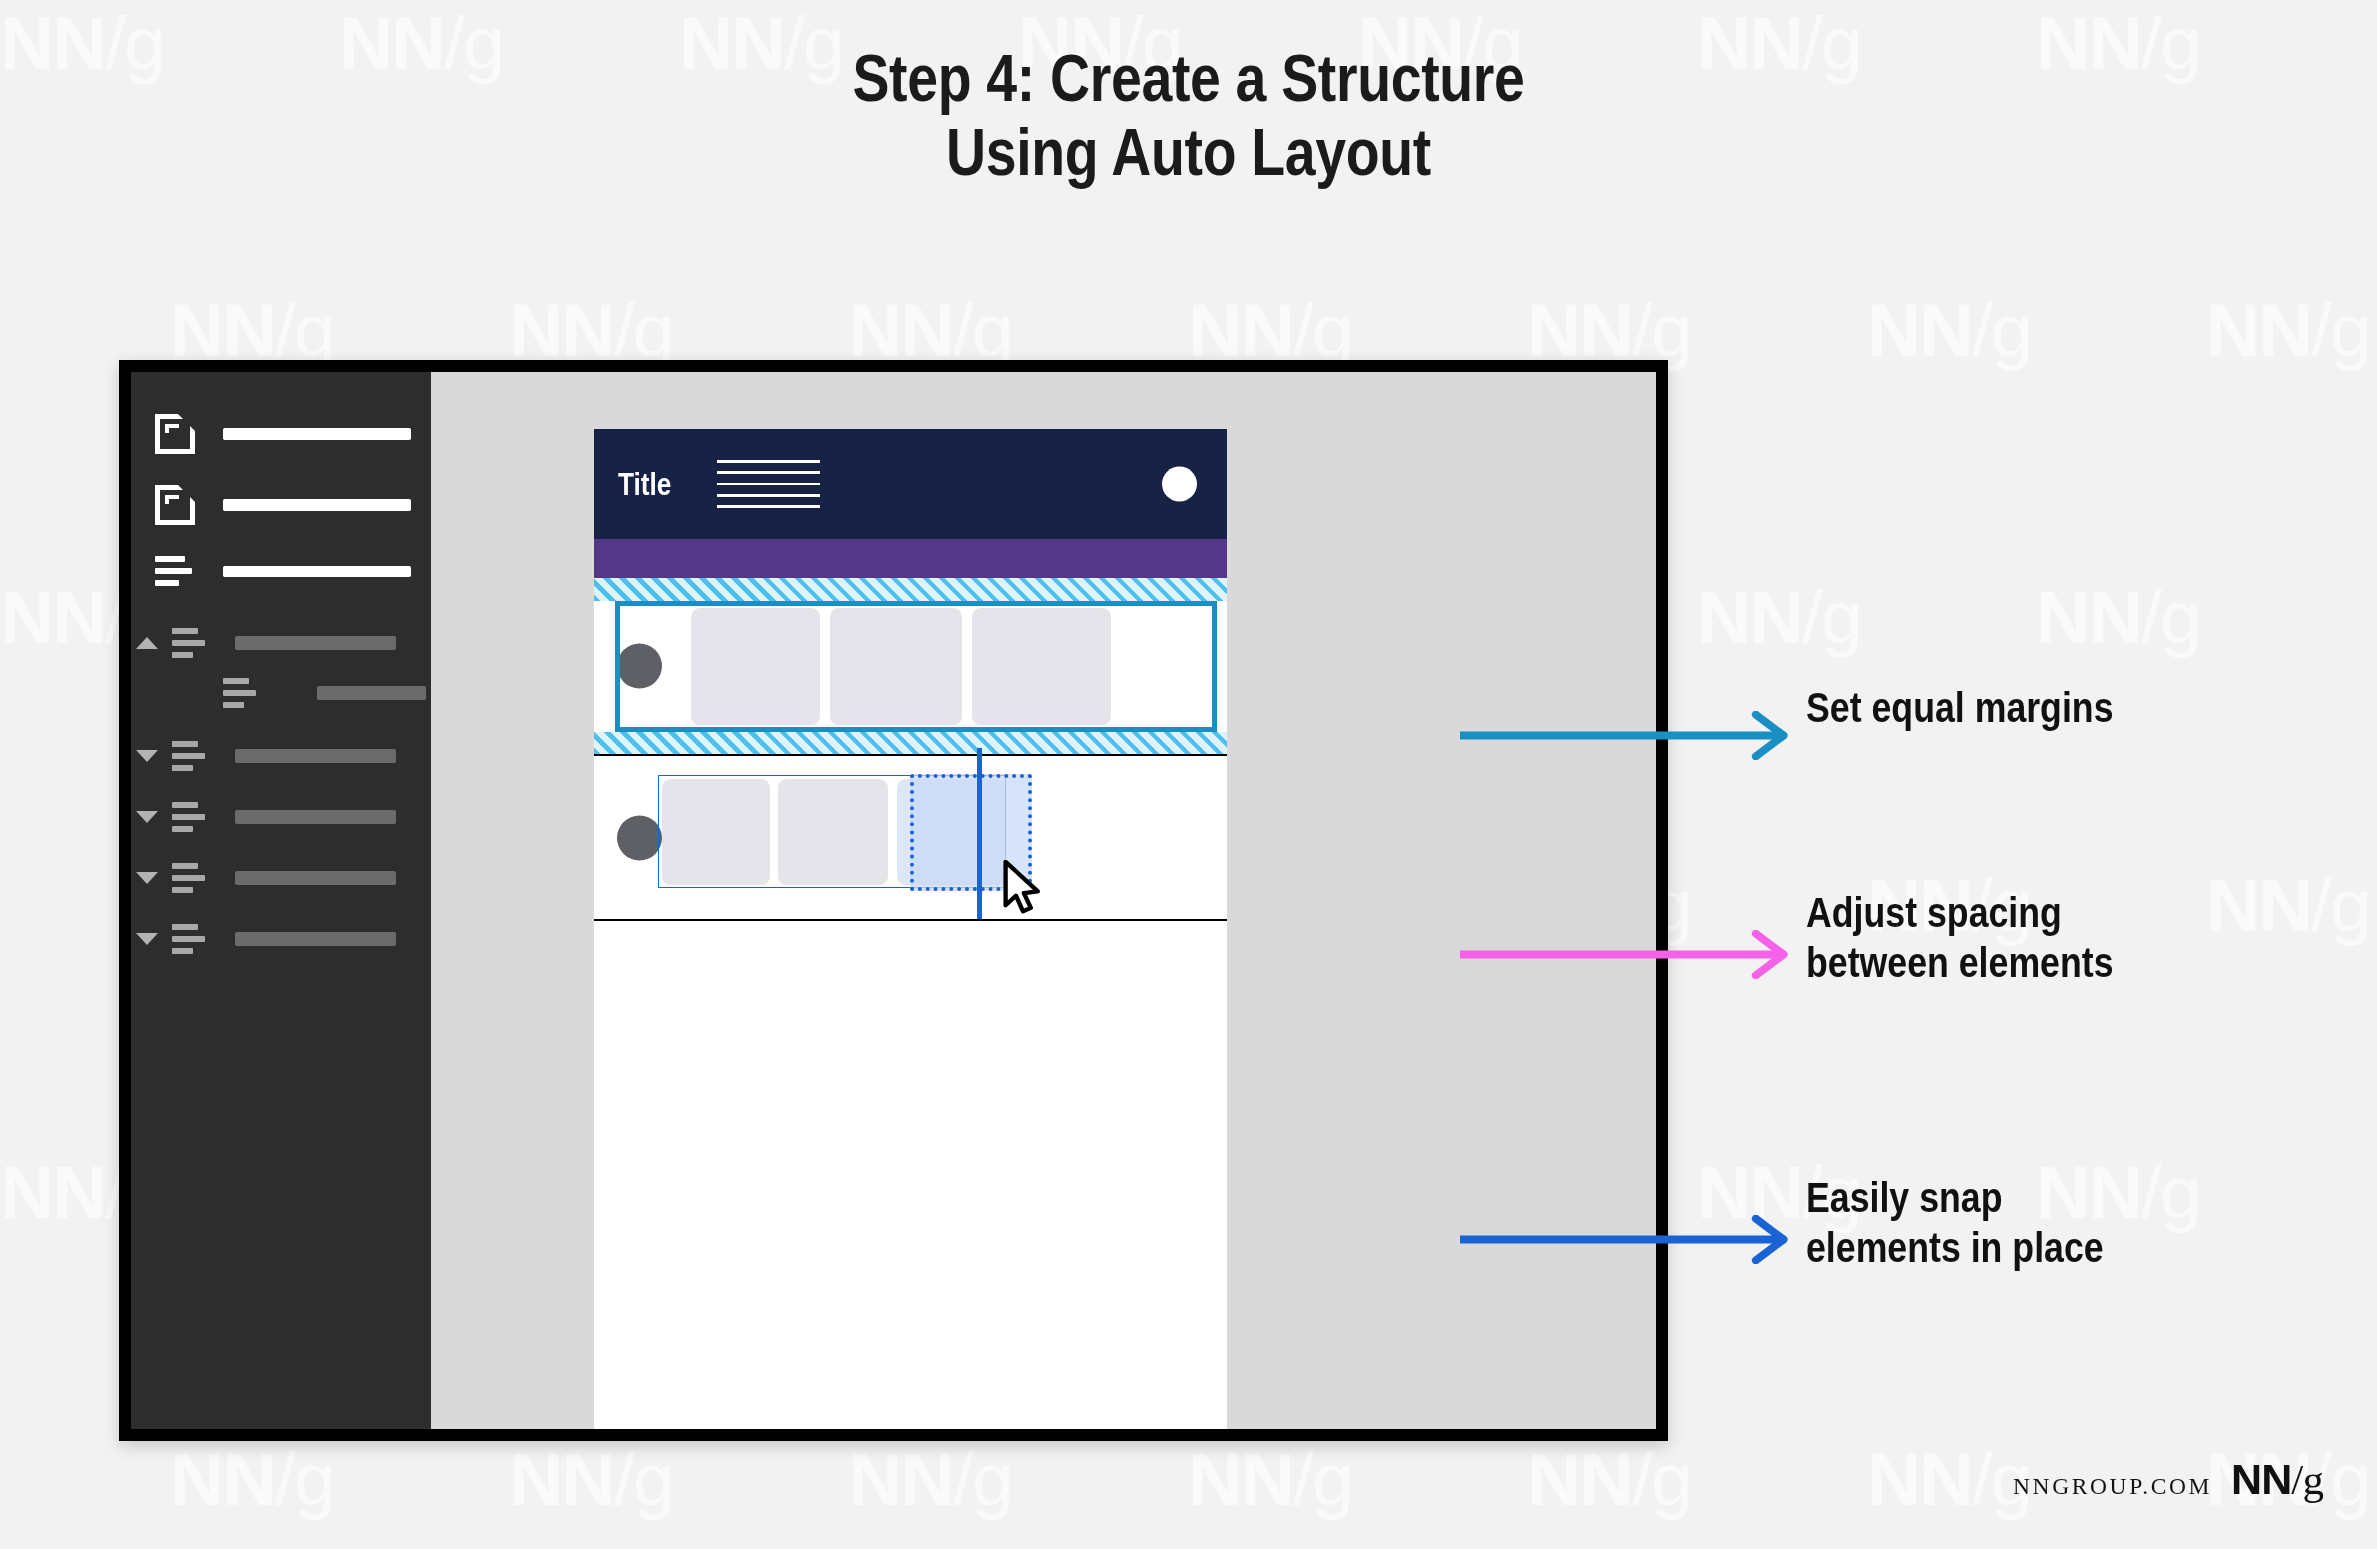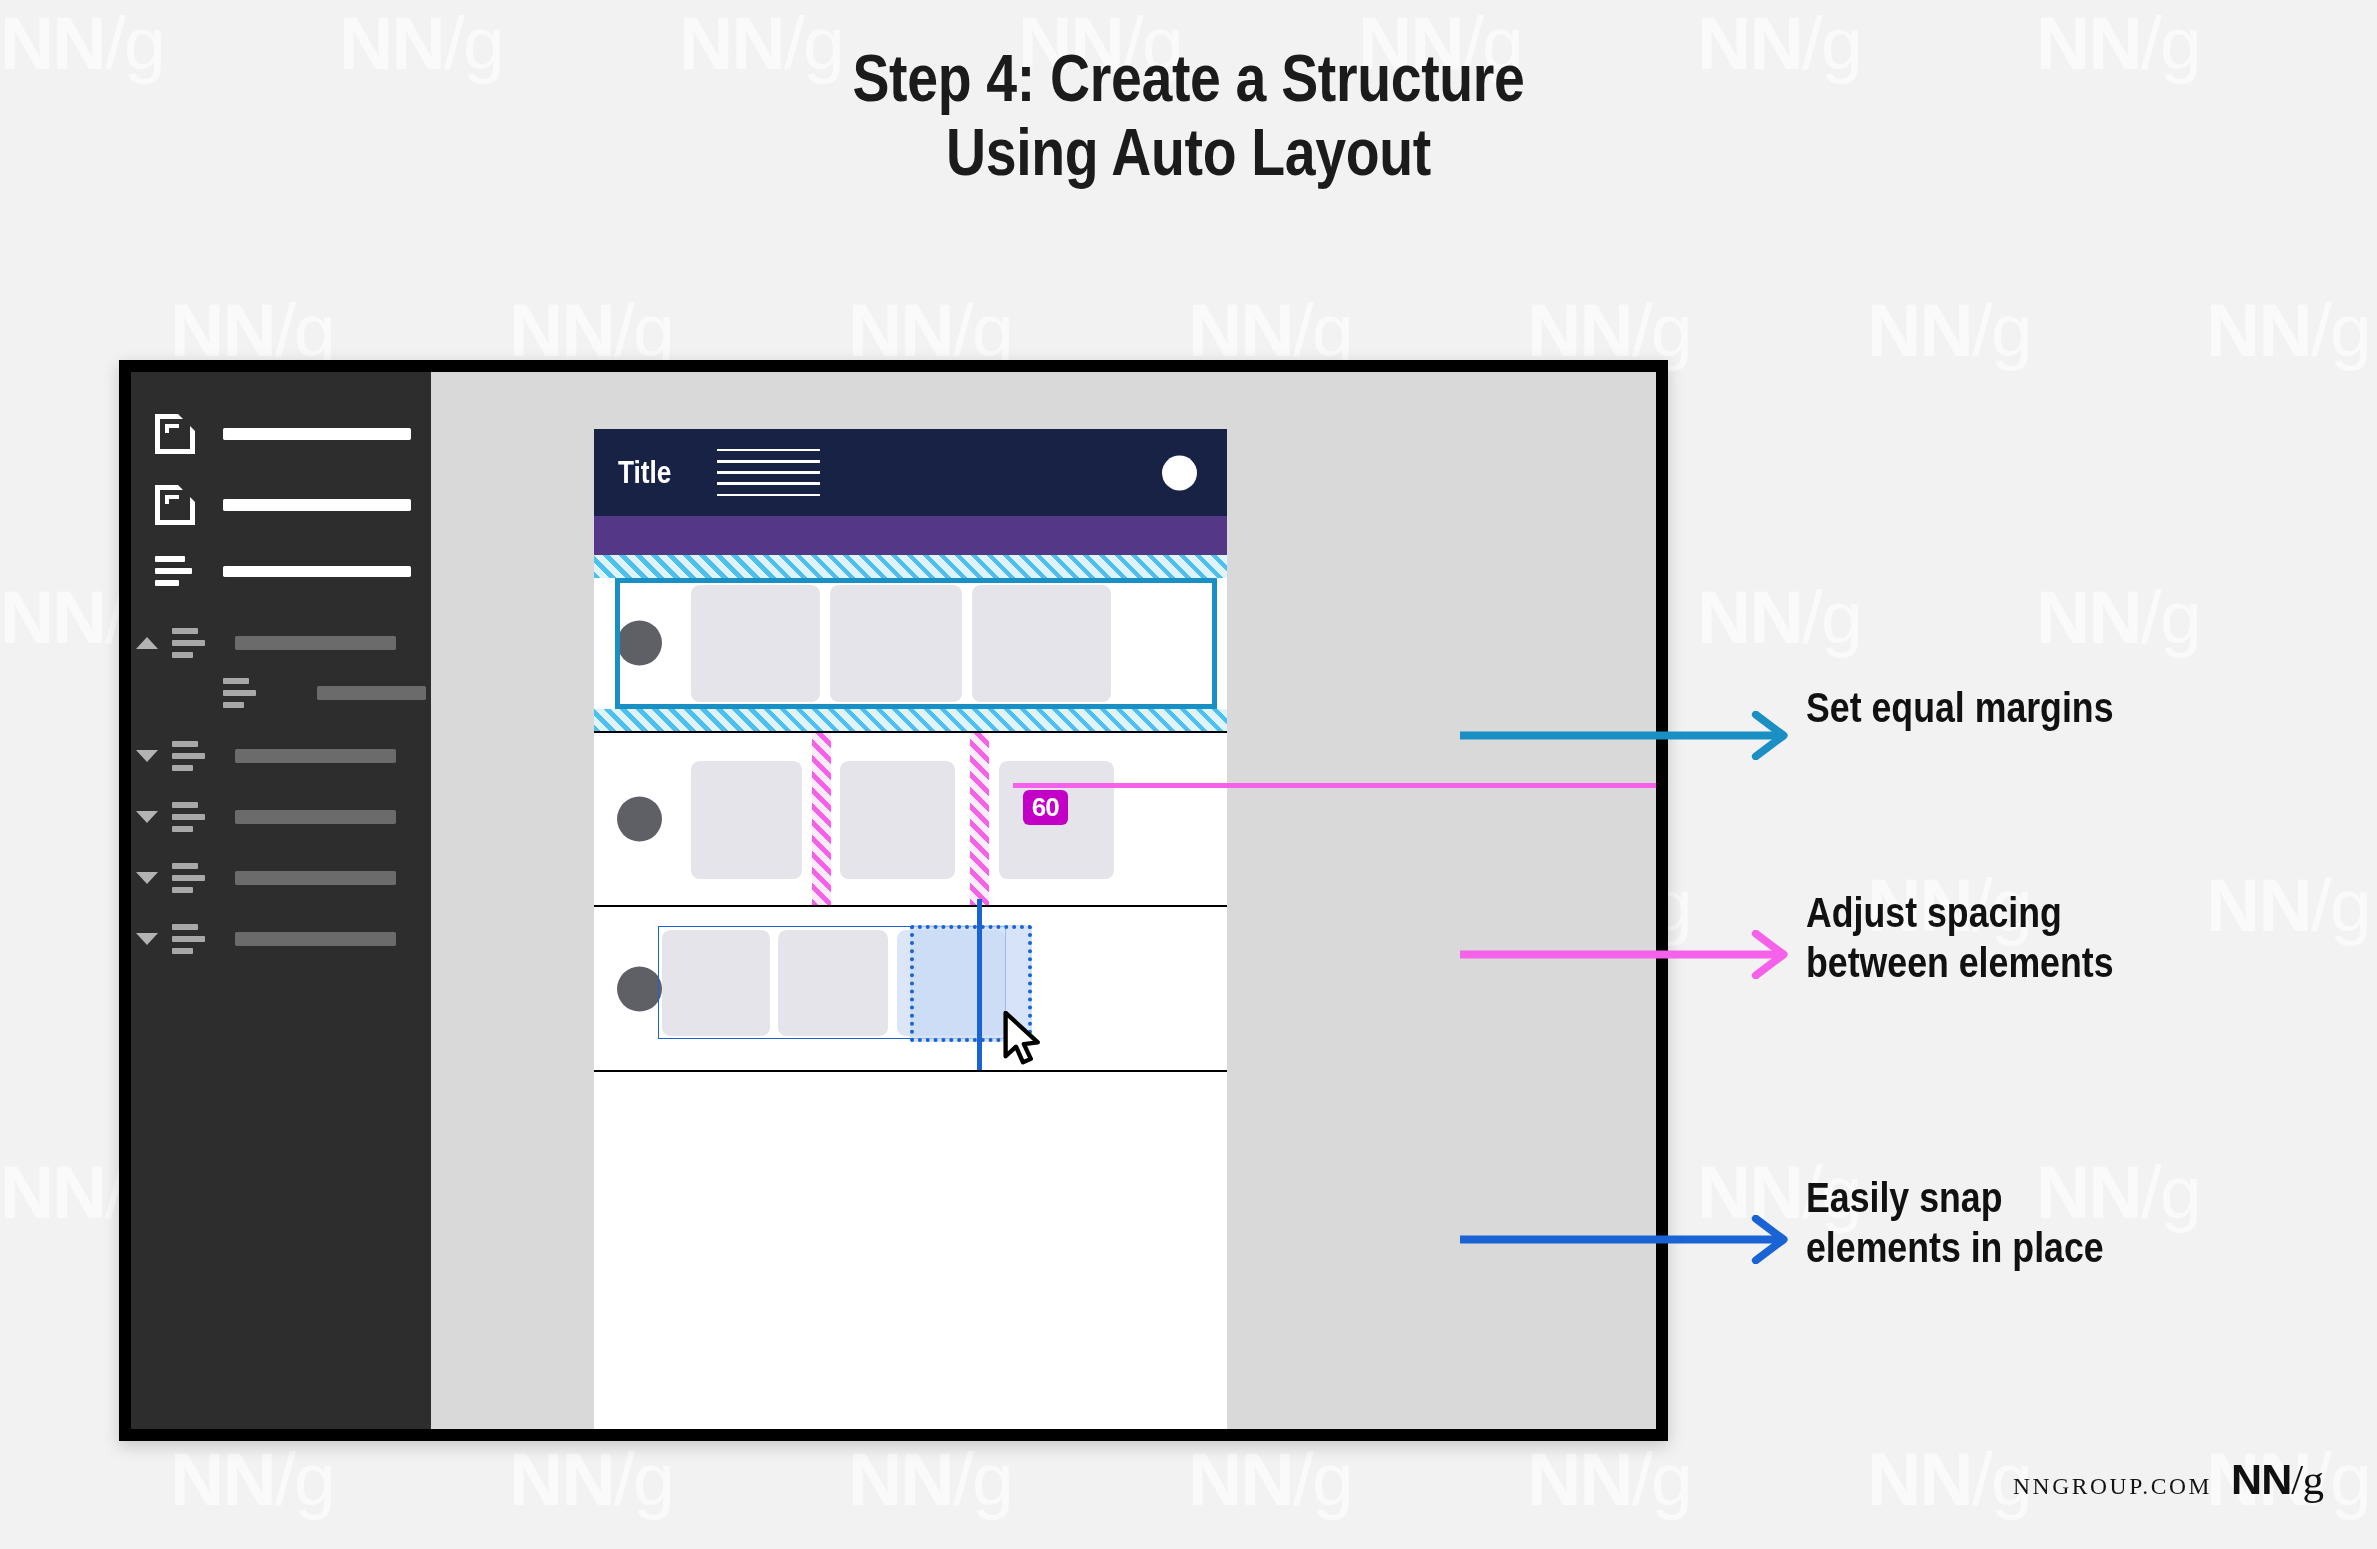--- a/index.html
+++ b/index.html
@@ -171,21 +171,21 @@
   #mockup {
     position: absolute;
     left: 163px;
     top: 57px;
     width: 633px;
     bottom: 0;
     background: #fff;
   }
   #mock-header {
     position: relative;
-    height: 87px;
+    height: 110px;
     background: #182244;
     display: flex;
     align-items: center;
     padding: 0 0 0 24.4px;
     box-sizing: border-box;
   }
   #mock-header .htitle {
     font-family: "Liberation Sans Narrow", "Liberation Sans", sans-serif;
     font-weight: 700;
     font-size: 32px;
@@ -562,30 +562,20 @@
           <div id="row1-body">
             <div class="avatar-circle"></div>
             <div class="card" style="left:97px; top:7px; width:129px; height:117px;"></div>
             <div class="card" style="left:236px; top:7px; width:132px; height:117px;"></div>
             <div class="card" style="left:378px; top:7px; width:139px; height:117px;"></div>
             <div id="row1-select"></div>
           </div>
           <div id="row1-margin-bot" class="stripe-blue"></div>
         </div>
 
-        <div id="row2" class="mock-row">
-          <div class="avatar-circle"></div>
-          <div class="card" style="left:97px; top:28px; width:111px; height:118px;"></div>
-          <div class="gap-stripe stripe-pink" style="left:218px;"></div>
-          <div class="card" style="left:246px; top:28px; width:115px; height:118px;"></div>
-          <div class="gap-stripe stripe-pink" style="left:376px;"></div>
-          <div class="card" style="left:405px; top:28px; width:115px; height:118px;"></div>
-          <div id="pink-line-inrow"></div>
-          <div id="badge-60">60</div>
-        </div>
 
         <div id="row3" class="mock-row">
           <div class="avatar-circle"></div>
           <div class="card" style="left:68px; top:22.6px; width:108px; height:106px;"></div>
           <div class="card" style="left:184px; top:22.6px; width:110px; height:106px;"></div>
           <div class="card" style="left:303px; top:22.6px; width:108px; height:106px; background:#dde6f7;"></div>
           <div id="row3-outline"></div>
           <div id="drag-ghost"></div>
           <div id="snap-line"></div>
           <svg id="cursor-arrow" viewBox="0 0 46 62">

